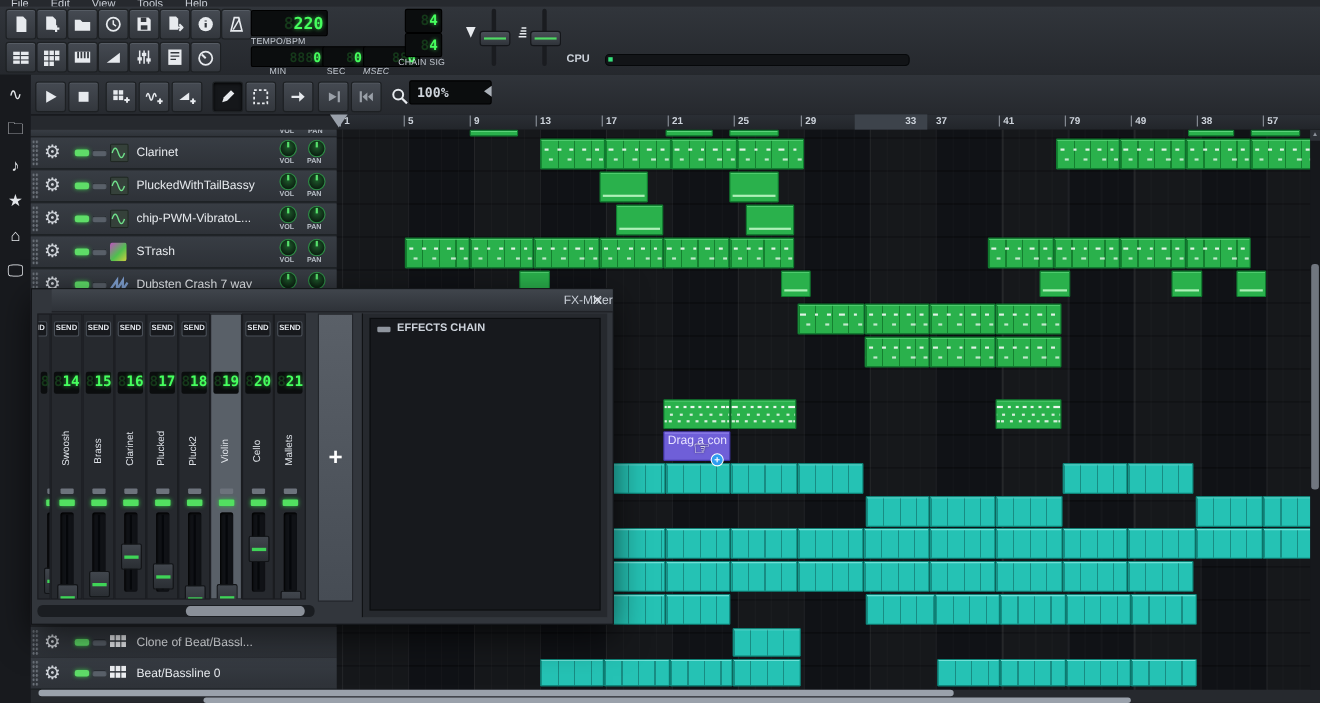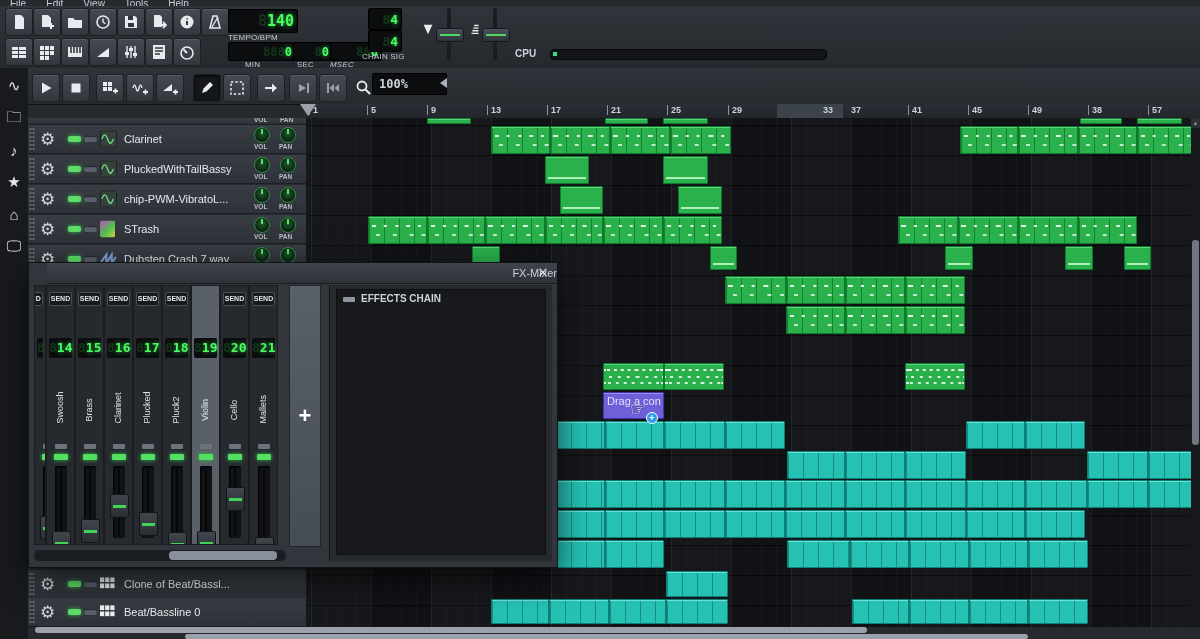--- a/index.html
+++ b/index.html
@@ -248,21 +248,21 @@
       <div class="btn abs" style="left: 173px; top: 38px;">
         <svg viewBox="0 0 16 16" width="16" height="16" fill="none" stroke="none">
           <circle cx="8" cy="9" r="6" stroke="#e7eaee" stroke-width="1.6"></circle>
           <path d="M8 9 4.5 5.5" stroke="#e7eaee" stroke-width="1.8"></path>
         </svg>
       </div>
     </div>
 
   <div class="lcdbox abs" style="left:228px;top:9px;width:62px;height:22px;font-size:15px;">
     <span class="dim">8</span>
-      <span>140</span>
+      <span>220</span>
   </div>
   <div class="lcdlabel abs" style="left:228px;top:33px;">TEMPO/BPM</div>
   <div class="lcdbox abs" style="left:228px;top:42px;width:60px;height:17px;font-size:12px;">
     <span class="dim">888</span>
       <span>0</span>
   </div>
   <div class="lcdlabel abs" style="left:245px;top:60px;">MIN</div>
   <div class="lcdbox abs" style="left:293px;top:42px;width:32px;height:17px;font-size:12px;">
     <span class="dim">8</span>
       <span>0</span>
@@ -396,21 +396,21 @@
       <div class="rmark abs pipe" style="left: 367px; top: 105px;">5</div>
       <div class="rmark abs pipe" style="left: 427px; top: 105px;">9</div>
       <div class="rmark abs pipe" style="left: 487px; top: 105px;">13</div>
       <div class="rmark abs pipe" style="left: 547px; top: 105px;">17</div>
       <div class="rmark abs pipe" style="left: 607px; top: 105px;">21</div>
       <div class="rmark abs pipe" style="left: 667px; top: 105px;">25</div>
       <div class="rmark abs pipe" style="left: 728px; top: 105px;">29</div>
       <div class="rmark abs" style="left: 820px; top: 105px;">33</div>
       <div class="rmark abs" style="left: 848px; top: 105px;">37</div>
       <div class="rmark abs pipe" style="left: 908px; top: 105px;">41</div>
-      <div class="rmark abs pipe" style="left: 968px; top: 105px;">45</div>
+      <div class="rmark abs pipe" style="left: 968px; top: 105px;">79</div>
       <div class="rmark abs pipe" style="left: 1028px; top: 105px;">49</div>
       <div class="rmark abs pipe" style="left: 1088px; top: 105px;">38</div>
       <div class="rmark abs pipe" style="left: 1148px; top: 105px;">57</div>
     </div>
   <div id="playhead" class="abs"></div>
   <div id="grid" class="abs"></div>
   <div id="blocks">
       <div class="blk b-green" style="left: 427px; top: 118px; width: 44px; height: 6px;"></div>
       <div class="blk b-green" style="left: 605px; top: 118px; width: 43px; height: 6px;"></div>
       <div class="blk b-green" style="left: 663px; top: 118px; width: 45px; height: 6px;"></div>

